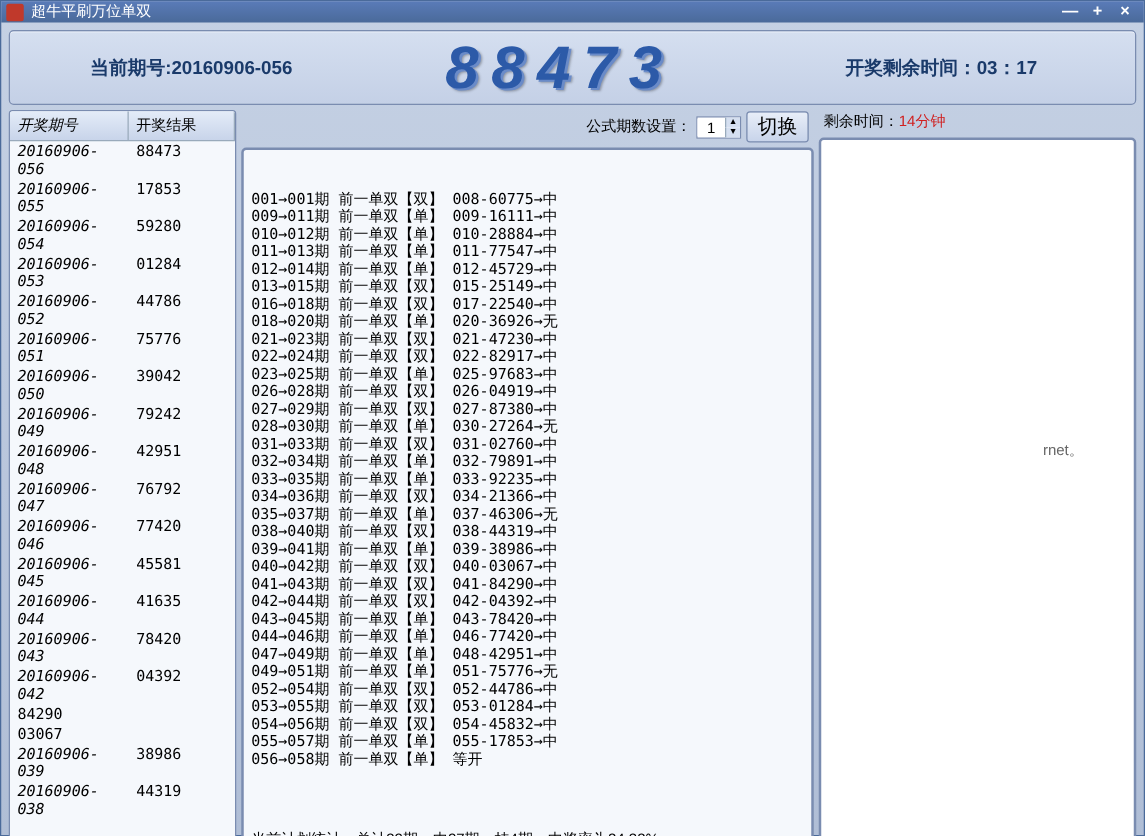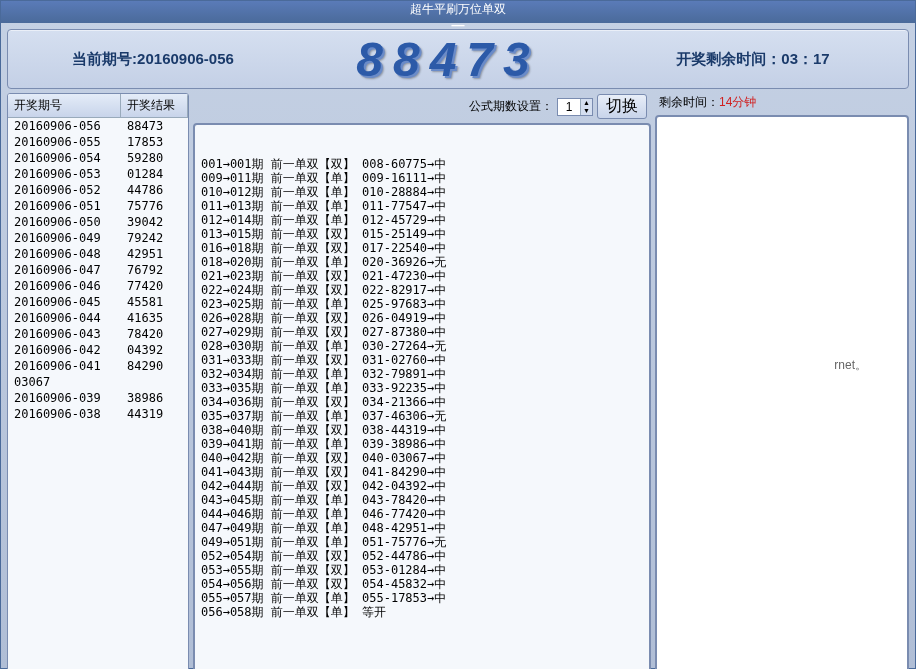--- a/index.html
+++ b/index.html
@@ -20,21 +20,20 @@
   flex-direction: column;
 }
 .titlebar {
   height: 22px;
   background: linear-gradient(to bottom, #5a7bb8 0%, #4a6a9a 100%);
   color: #fff;
   display: flex;
   align-items: center;
   padding: 0 4px;
   font-size: 12px;
-  flex-direction: column;
 }
 .titlebar .icon {
   width: 14px; height: 14px;
   background: #c0392b;
   border-radius: 2px;
   margin-right: 6px;
 }
 .titlebar .spacer { flex: 1; }
 .titlebar .win-btn {
   width: 22px; height: 16px;
@@ -107,21 +106,21 @@
 .table-head {
   display: flex;
   background: linear-gradient(to bottom, #e4ecf8, #c8d4ea);
   border-bottom: 1px solid #9ab;
   font-size: 12px;
 }
 .table-head .col {
   padding: 3px 6px;
   border-right: 1px solid #9ab;
 }
-.col1 { width: 113px; }
+.col1 { width: 95px; font-style: italic; }
 .col2 { flex: 1; }
 .table-body {
   flex: 1;
   overflow-y: scroll;
   font-family: SimSun, monospace;
 }
 .table-row {
   display: flex;
   padding: 1px 0;
 }
@@ -318,21 +317,20 @@
             </div>
             <div class="table-row">
               <div class="col col1">20160906-043</div>
               <div class="col col2">78420</div>
             </div>
             <div class="table-row">
               <div class="col col1">20160906-042</div>
               <div class="col col2">04392</div>
             </div>
             <div class="table-row">
-              <div class="col col1">20160906-041</div>
               <div class="col col2">84290</div>
             </div>
             <div class="table-row">
               <div class="col col2">03067</div>
             </div>
             <div class="table-row">
               <div class="col col1">20160906-039</div>
               <div class="col col2">38986</div>
             </div>
             <div class="table-row">

